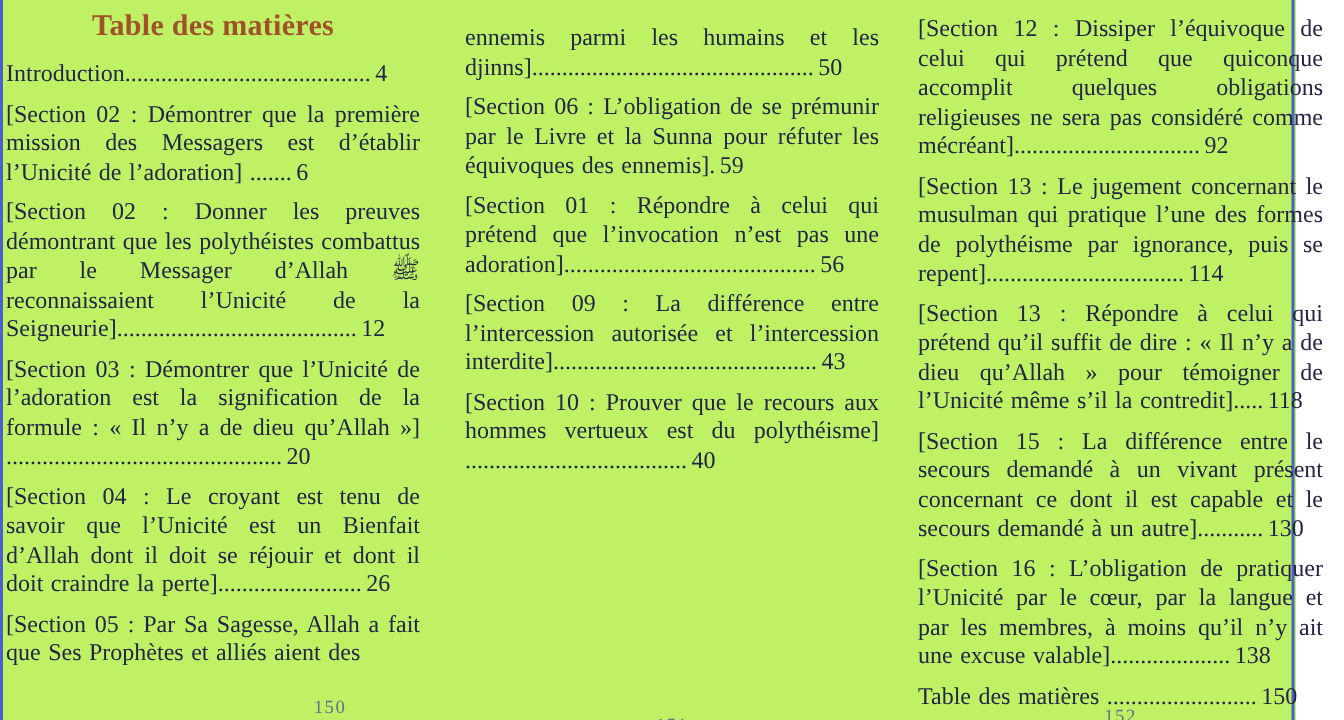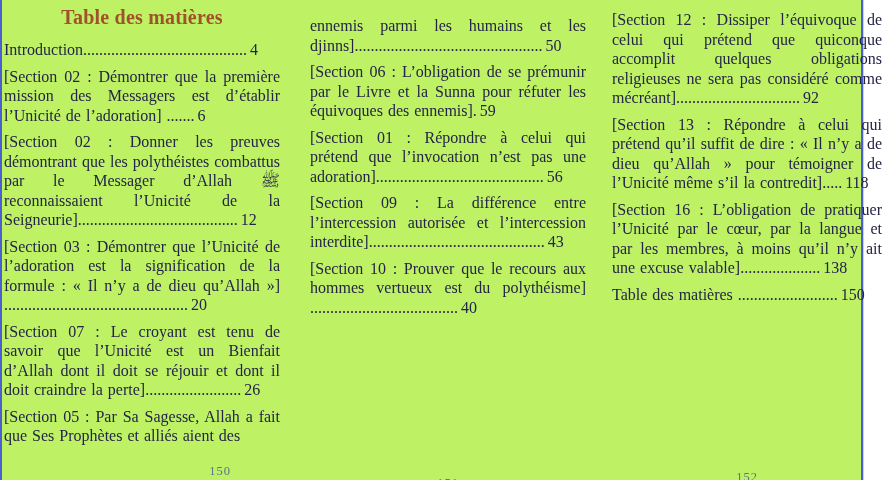--- a/index.html
+++ b/index.html
@@ -82,21 +82,21 @@
       <h1 class="toc-title">Table des matières</h1>
       <div>
   <p class="entry"><span>Introduction</span><span>.........................................</span><span class="pg">4</span></p>
 
   <p class="entry"><span>[Section 02 : Démontrer que la première mission des Messagers est d’établir l’Unicité de l’adoration]</span><span> .......</span><span class="pg">6</span></p>
 
   <p class="entry"><span>[Section 02 : Donner les preuves démontrant que les polythéistes combattus par le Messager d’Allah ﷺ reconnaissaient l’Unicité de la Seigneurie]</span><span>........................................</span><span class="pg">12</span></p>
 
   <p class="entry"><span>[Section 03 : Démontrer que l’Unicité de l’adoration est la signification de la formule : « Il n’y a de dieu qu’Allah »]</span><span> ..............................................</span><span class="pg">20</span></p>
 
-  <p class="entry"><span>[Section 07 : Le croyant est tenu de savoir que l’Unicité est un Bienfait d’Allah dont il doit se réjouir et dont il doit craindre la perte]</span><span>........................</span><span class="pg">26</span></p>
+  <p class="entry"><span>[Section 04 : Le croyant est tenu de savoir que l’Unicité est un Bienfait d’Allah dont il doit se réjouir et dont il doit craindre la perte]</span><span>........................</span><span class="pg">26</span></p>
 
   <p class="entry"><span>[Section 05 : Par Sa Sagesse, Allah a fait que Ses Prophètes et alliés aient des</span><span></span><span class="pg" style="padding-left: 0px;"></span></p>
 </div>
       <div class="folio">150</div>
     </div>
 
     <div class="page-col col-2">
       <div>
   <p class="entry"><span>ennemis parmi les humains et les djinns]</span><span>...............................................</span><span class="pg">50</span></p>
 
@@ -110,23 +110,25 @@
   <p class="entry"><span>[Section 10 : Prouver que le recours aux hommes vertueux est du polythéisme]</span><span> .....................................</span><span class="pg">40</span></p>
 
 </div>
       <div class="folio">151</div>
     </div>
 
     <div class="page-col col-3">
       <div>
   <p class="entry"><span>[Section 12 : Dissiper l’équivoque de celui qui prétend que quiconque accomplit quelques obligations religieuses ne sera pas considéré comme mécréant]</span><span>...............................</span><span class="pg">92</span></p>
 
+  <p class="entry"><span>[Section 13 : Le jugement concernant le musulman qui pratique l’une des formes de polythéisme par ignorance, puis se repent]</span><span>.................................</span><span class="pg">114</span></p>
 
   <p class="entry"><span>[Section 13 : Répondre à celui qui prétend qu’il suffit de dire : « Il n’y a de dieu qu’Allah » pour témoigner de l’Unicité même s’il la contredit]</span><span>.....</span><span class="pg">118</span></p>
 
+  <p class="entry"><span>[Section 15 : La différence entre le secours demandé à un vivant présent concernant ce dont il est capable et le secours demandé à un autre]</span><span>...........</span><span class="pg">130</span></p>
 
   <p class="entry"><span>[Section 16 : L’obligation de pratiquer l’Unicité par le cœur, par la langue et par les membres, à moins qu’il n’y ait une excuse valable]</span><span>....................</span><span class="pg">138</span></p>
 
   <p class="entry"><span>Table des matières</span><span> .........................</span><span class="pg">150</span></p>
 </div>
       <div class="folio">152</div>
     </div>
 
   </div>
 </div>

